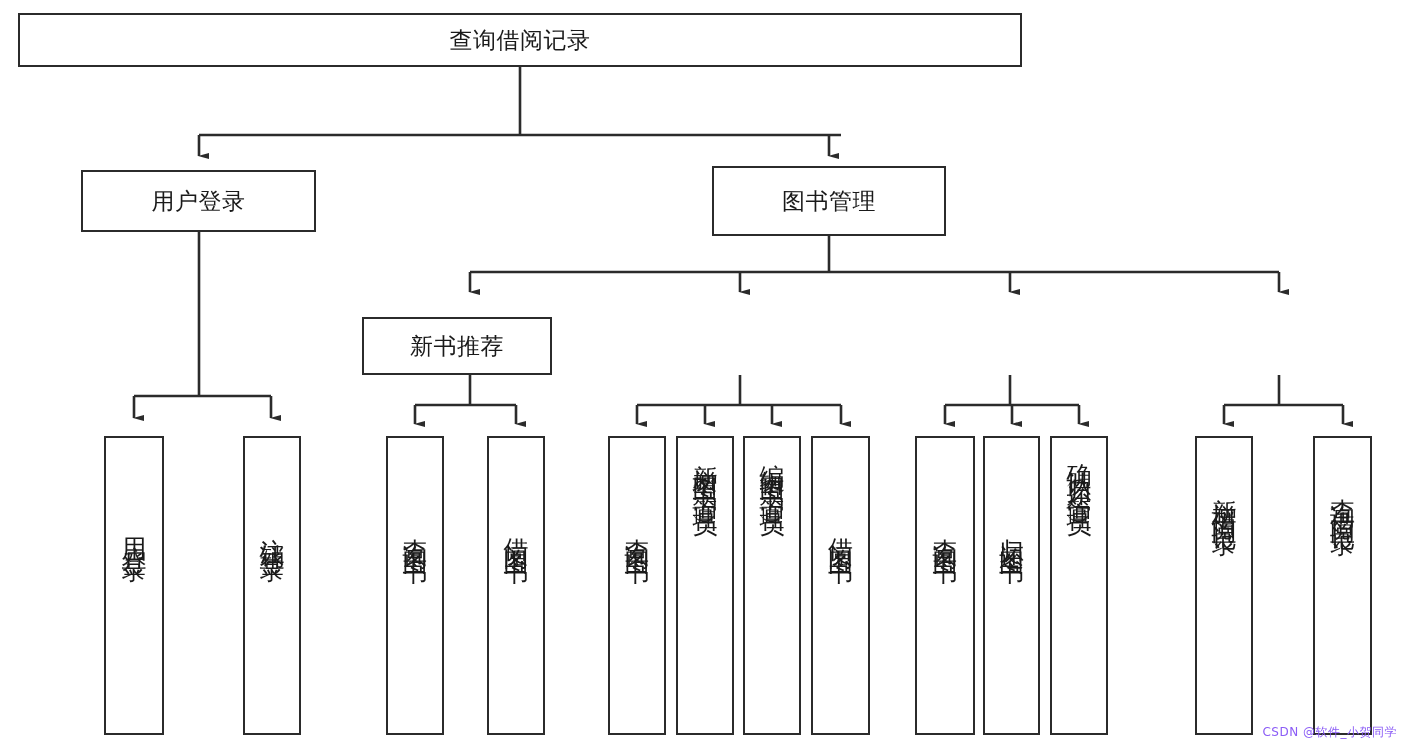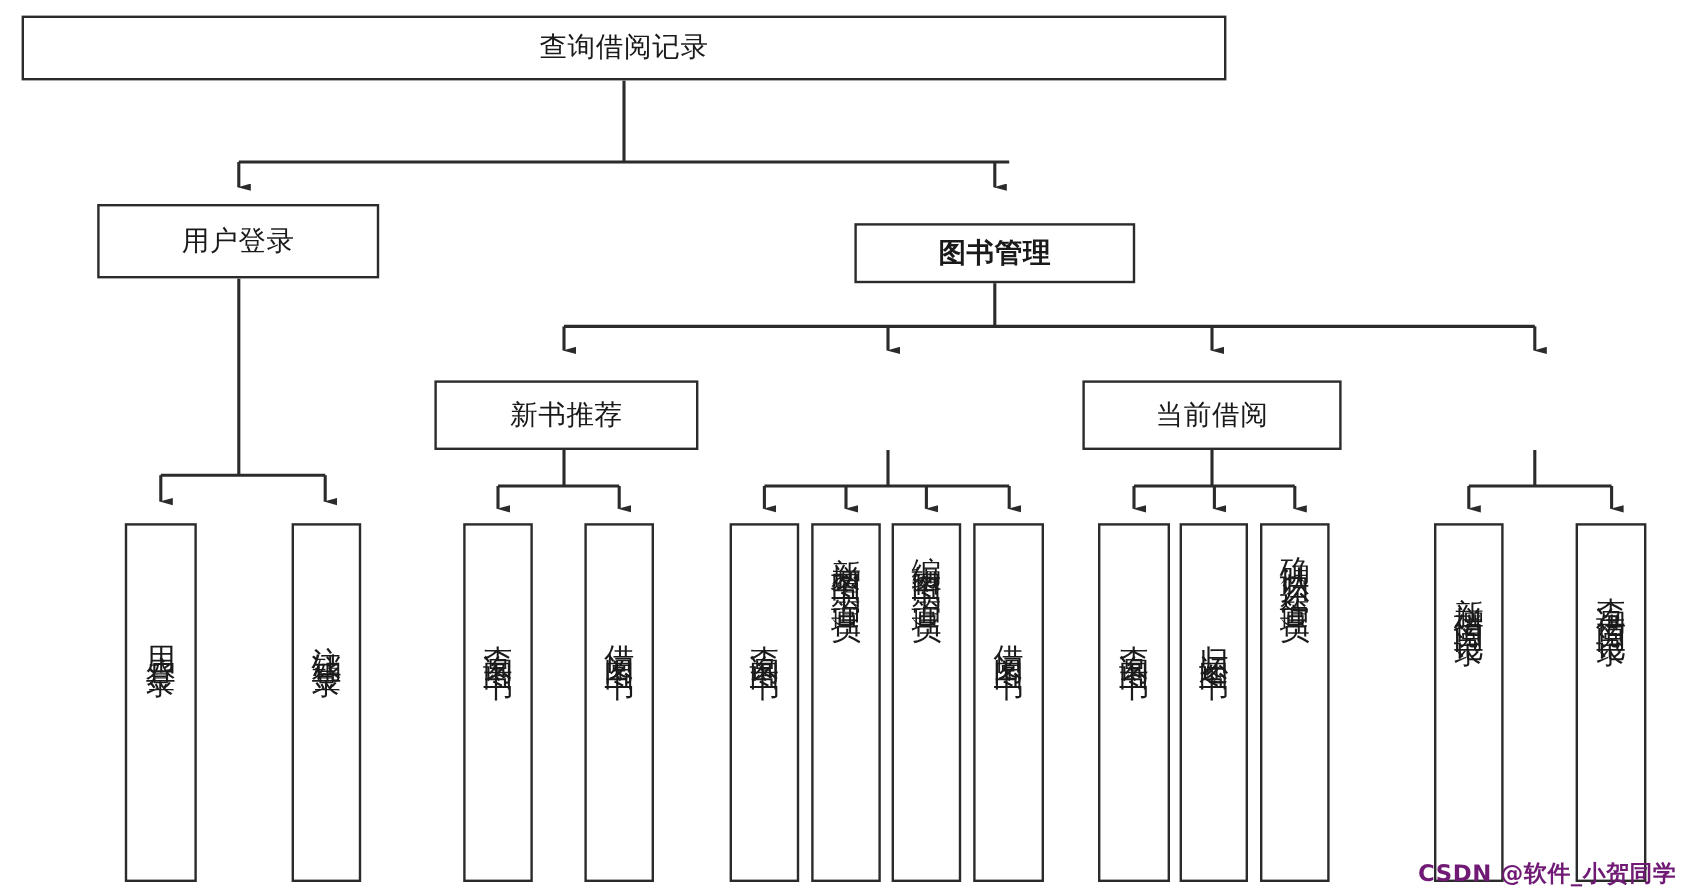--- a/index.html
+++ b/index.html
@@ -61,25 +61,24 @@
     writing-mode: vertical-rl;
     text-orientation: upright;
     letter-spacing: 7px;
     line-height: 1;
     white-space: nowrap;
   }
   #watermark {
     position: absolute;
     right: 8px;
     bottom: 6px;
-    font-size: 19px;
-    color: #701a75;
+    font-size: 12px;
+    color: #8b5cf6;
     white-space: nowrap;
     letter-spacing: 0.5px;
-    font-weight: bold;
   }
 </style>
 </head>
 <body>
 
 <div id="diagram-root">
 
   <svg id="edge-layer" viewBox="0 0 1405 747" width="1405" height="747">
     <defs>
       <marker id="arrowhead" markerWidth="10" markerHeight="12" refX="3" refY="10" orient="auto" markerUnits="userSpaceOnUse">
@@ -130,29 +129,26 @@
     </g>
   </svg>
 
   <div class="node horizontal root" style="left:18px; top:13px; width:1004px; height:54px;">
     <span class="node-label">查询借阅记录</span>
   </div>
 
   <div class="node horizontal" style="left:81px; top:170px; width:235px; height:62px;">
     <span class="node-label">用户登录</span>
   </div>
-  <div class="node horizontal" style="left:712px; top:186px; width:234px; height:50px;font-weight:bold;">
+  <div class="node horizontal" style="left:712px; top:166px; width:234px; height:70px;">
     <span class="node-label">图书管理</span>
   </div>
 
-  <div class="node horizontal" style="left:362px; top:317px; width:220px; height:58px;">
+  <div class="node horizontal" style="left:362px; top:317px; width:190px; height:58px;">
     <span class="node-label">新书推荐</span>
-  </div>
-  <div class="node horizontal" style="left:902px; top:317px; width:216px; height:58px;">
-    <span class="node-label">当前借阅</span>
   </div>
 
   <div class="node vertical" style="left:104px; top:436px; width:60px; height:299px; padding-top:80px;">
     <span class="node-label">用户登录</span>
   </div>
   <div class="node vertical" style="left:243px; top:436px; width:58px; height:299px; padding-top:80px;">
     <span class="node-label">注销登录</span>
   </div>
 
   <div class="node vertical" style="left:386px; top:436px; width:58px; height:299px; padding-top:80px;">

